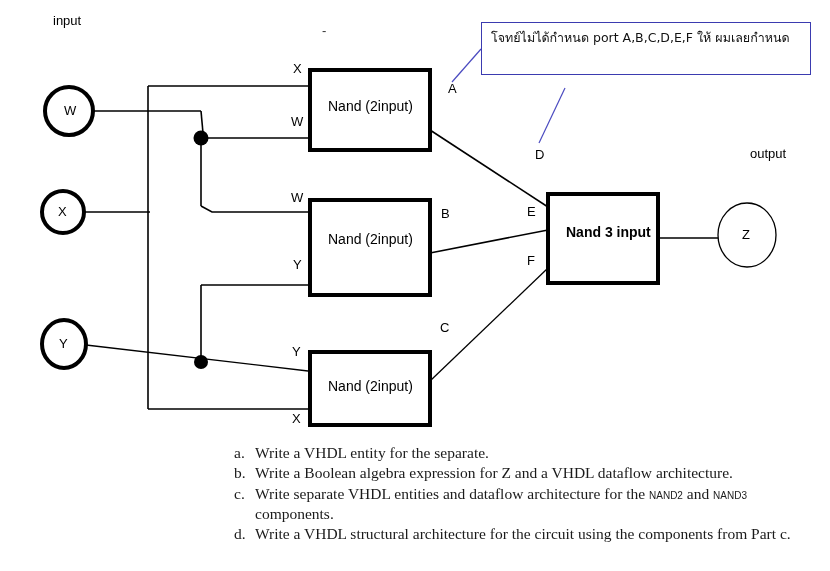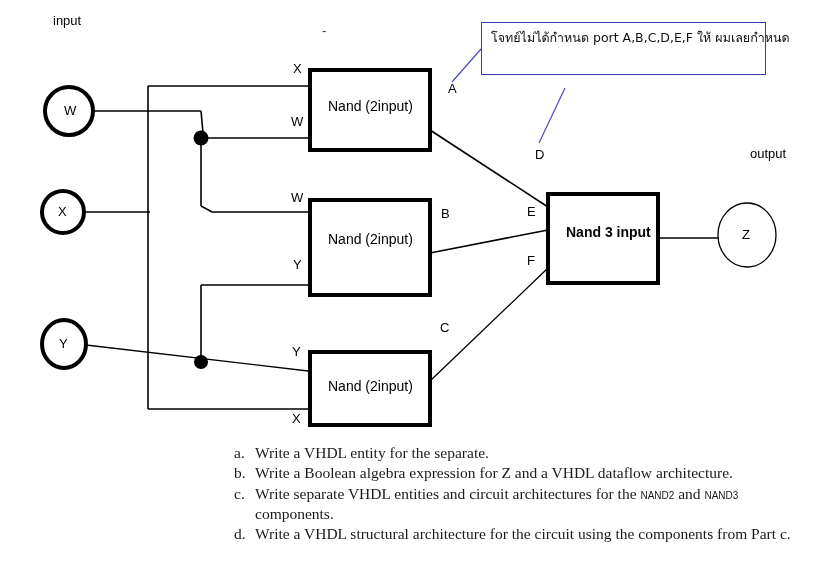--- a/index.html
+++ b/index.html
@@ -51,21 +51,21 @@
     position: absolute;
     font-size: 13px;
     color: #333;
   }
 
   
   #note-box {
     position: absolute;
     left: 481px;
     top: 22px;
-    width: 285px;
+    width: 330px;
     height: 53px;
     border: 1.5px solid #3b3bb0;
     background: #ffffff;
     box-sizing: border-box;
     padding: 5px 9px 4px 9px;
   }
   #note-box .note-line {
     font-family: "DejaVu Sans", sans-serif;
     font-size: 12.5px;
     color: #111111;
@@ -197,21 +197,21 @@
       <li>
         <span class="q-marker">a.</span>
         <span class="q-text">Write a VHDL entity for the separate.</span>
       </li>
       <li>
         <span class="q-marker">b.</span>
         <span class="q-text">Write a Boolean algebra expression for Z and a VHDL dataflow architecture.</span>
       </li>
       <li>
         <span class="q-marker">c.</span>
-        <span class="q-text"><span>Write separate VHDL entities and circuit architectures for the </span><span class="mono-part">NAND2</span><span> and </span><span class="mono-part">NAND3</span><span> components.</span></span>
+        <span class="q-text"><span>Write separate VHDL entities and dataflow architecture for the </span><span class="mono-part">NAND2</span><span> and </span><span class="mono-part">NAND3</span><span> components.</span></span>
       </li>
       <li>
         <span class="q-marker">d.</span>
         <span class="q-text">Write a VHDL structural architecture for the circuit using the components from Part c.</span>
       </li>
     </ol>
   </div>
 
 </div>
 

